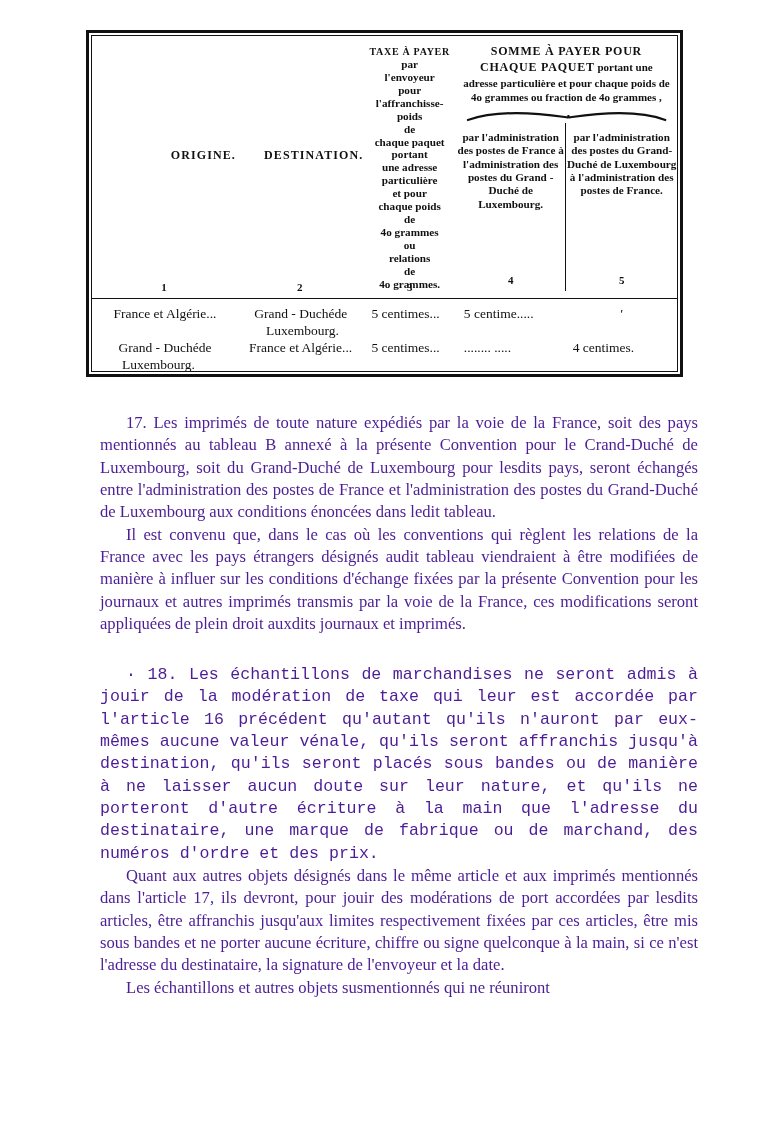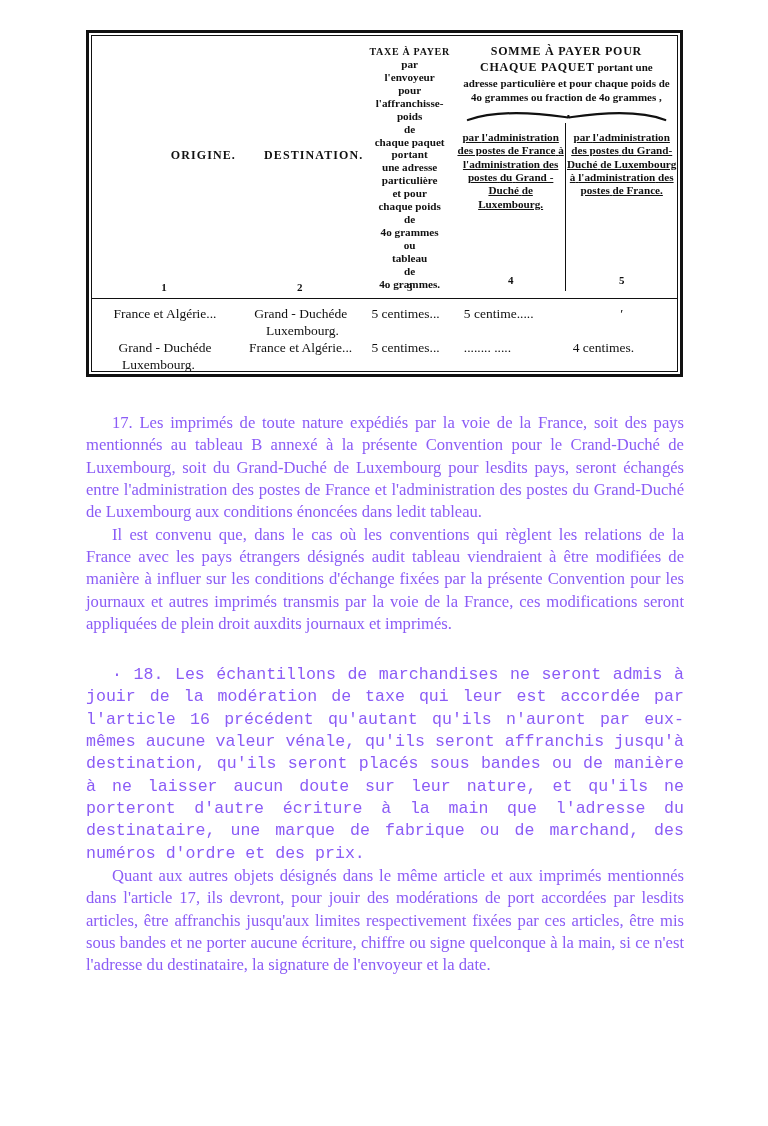--- a/index.html
+++ b/index.html
@@ -128,21 +128,21 @@
   .span-title .cap {
     font-size: 12px;
     letter-spacing: .75px;
     text-transform: uppercase;
   }
   .brace {
     height: 14px;
     margin: 2px 10px 0 10px;
     position: relative;
   }
-  .sub-row { display: flex; text-decoration: underline; }
+  .sub-row { display: flex; }
   .sub-cell {
     position: relative;
     box-sizing: border-box;
     height: 168px;
   }
   .sub-cell.left { width: 50%; border-right: 1px solid #111; }
   .sub-cell.right { width: 50%; }
   .sub-stack {
     text-align: center;
     font-size: 11.2px;
@@ -166,27 +166,27 @@
     justify-content: center;
   }
   .dest-line .a { white-space: nowrap; }
   .dest-line .b { white-space: nowrap; }
   .indent { padding-left: 22px; display: block; }
   .mark { text-align: center; font-size: 13.5px; }
 
   
   .body {
     position: absolute;
-    left: 86px;
+    left: 100px;
     top: 412px;
     width: 598px;
     font-size: 16.6px;
     line-height: 1.345;
     text-align: justify;
-    color: #8b5cf6;
+    color: #4c1d95;
   }
   .body p {
     margin: 0;
     text-indent: 26px;
   }
   .body p.gap { margin-top: 29px; font-family: Liberation Mono, monospace; }
 </style>
 </head>
 <body>
 
@@ -238,21 +238,21 @@
                 <span class="ln">de</span>
                 <span class="ln">chaque paquet</span>
                 <span class="ln">portant</span>
                 <span class="ln">une adresse</span>
                 <span class="ln">particulière</span>
                 <span class="ln">et pour</span>
                 <span class="ln">chaque poids</span>
                 <span class="ln">de</span>
                 <span class="ln">4o grammes</span>
                 <span class="ln">ou</span>
-                <span class="ln">tableau</span>
+                <span class="ln">relations</span>
                 <span class="ln">de</span>
                 <span class="ln">4o grammes.</span>
               </div>
               <div class="colnum">3</div>
             </div>
           </td>
 
           <td colspan="2" class="span-head">
             <div class="hd" style="height:262px;">
               <div class="span-title">
@@ -365,15 +365,16 @@
       </tbody>
         </table>
     </div>
   </div>
 
   <div class="body">
     <p>17. Les imprimés de toute nature expédiés par la voie de la France, soit des pays mentionnés au tableau B annexé à la présente Convention pour le Crand-Duché de Luxembourg, soit du Grand-Duché de Luxembourg pour lesdits pays, seront échangés entre l'administration des postes de France et l'administration des postes du Grand-Duché de Luxembourg aux conditions énoncées dans ledit tableau.</p>
     <p>Il est convenu que, dans le cas où les conventions qui règlent les relations de la France avec les pays étrangers désignés audit tableau viendraient à être modifiées de manière à influer sur les conditions d'échange fixées par la présente Convention pour les journaux et autres imprimés transmis par la voie de la France, ces modifications seront appliquées de plein droit auxdits journaux et imprimés.</p>
     <p class="gap">· 18. Les échantillons de marchandises ne seront admis à jouir de la modération de taxe qui leur est accordée par l'article 16 précédent qu'autant qu'ils n'auront par eux-mêmes aucune valeur vénale, qu'ils seront affranchis jusqu'à destination, qu'ils seront placés sous bandes ou de manière à ne laisser aucun doute sur leur nature, et qu'ils ne porteront d'autre écriture à la main que l'adresse du destinataire, une marque de fabrique ou de marchand, des numéros d'ordre et des prix.</p>
     <p>Quant aux autres objets désignés dans le même article et aux imprimés mentionnés dans l'article 17, ils devront, pour jouir des modérations de port accordées par lesdits articles, être affranchis jusqu'aux limites respectivement fixées par ces articles, être mis sous bandes et ne porter aucune écriture, chiffre ou signe quelconque à la main, si ce n'est l'adresse du destinataire, la signature de l'envoyeur et la date.</p>
+    <p>Les échantillons et autres objets susmentionnés qui ne réuniront</p>
   </div>
 
 </div>
 
 </body></html>

